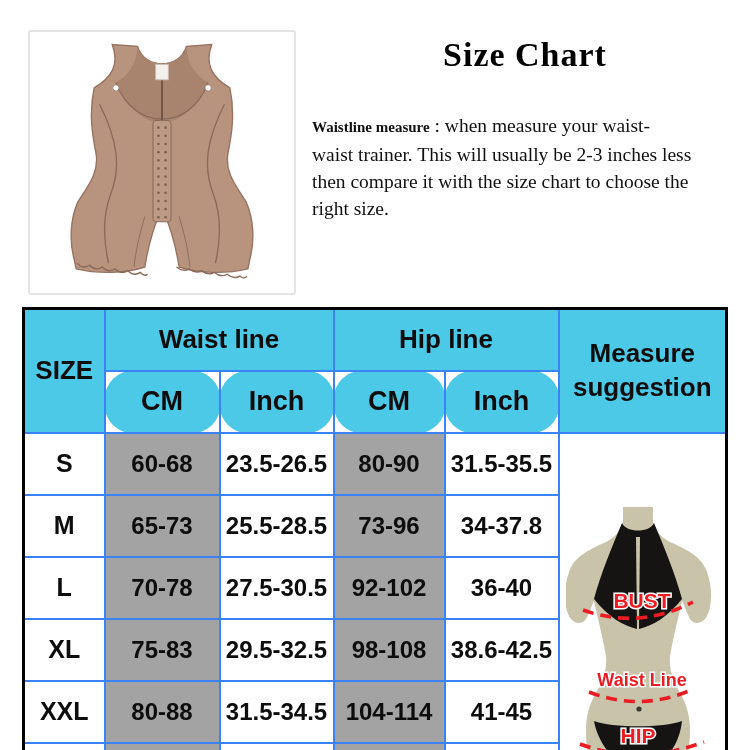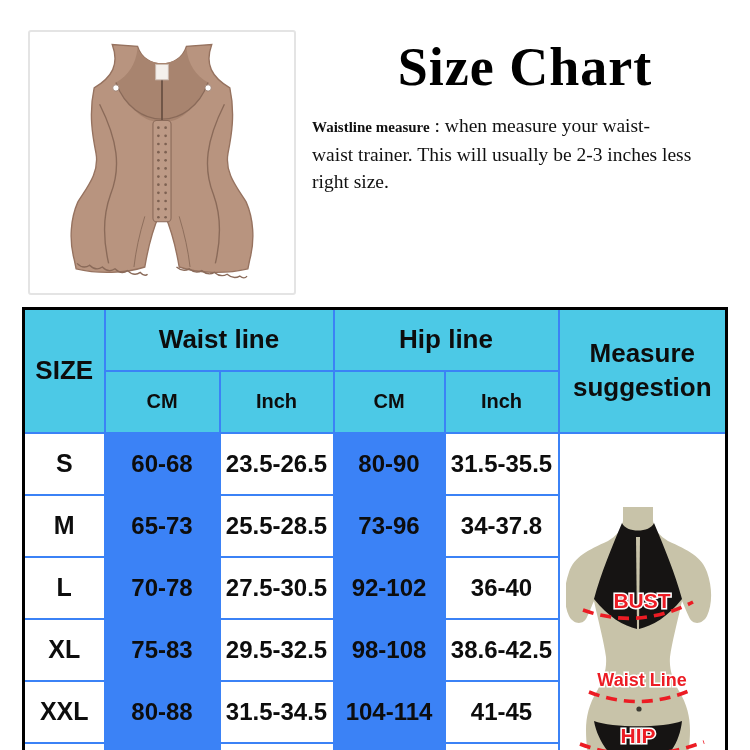--- a/index.html
+++ b/index.html
@@ -7,38 +7,38 @@
         font-family:"Liberation Sans",sans-serif;color:#111;}
 
   
   .photo-frame{position:absolute;left:28px;top:30px;width:264px;height:261px;
                border:2px solid #e4e4e4;border-radius:3px;background:#fff;
                display:flex;align-items:center;justify-content:center;}
   .photo-frame svg{display:block;}
 
   
   .title{position:absolute;left:300px;top:36px;width:450px;text-align:center;
-         font-family:"Liberation Serif",serif;font-weight:bold;font-size:54px;
+         font-family:"Liberation Serif",serif;font-weight:bold;font-size:34px;
          letter-spacing:1px;color:#000;}
   .intro{position:absolute;left:312px;top:112px;width:438px;
          font-family:"Liberation Serif",serif;font-size:19.5px;line-height:27px;color:#111;}
   .intro b{font-size:15px;}
 
   
   .size-table{position:absolute;left:22px;top:307px;width:706px;
               border-collapse:collapse;table-layout:fixed;text-align:center;
               font-weight:bold;color:#0d0d0d;border:3px solid #000;}
   .size-table th,.size-table td{border:2px solid #3b82f6;padding:0;overflow:hidden;}
   .size-table tr.h1 th{background:#4cc9e6;height:37px;font-size:26px;}
-  .size-table tr.h2 th{background:#4cc9e6;height:28px;font-size:20px;}
+  .size-table tr.h2 th{background:#4cc9e6;height:28px;font-size:27px;border-radius:27px;}
   .size-table th.size-th{background:#4cc9e6;font-size:25px;}
   .size-table th.measure-th{background:#4cc9e6;font-size:24px;line-height:1.3;margin-left:32px;}
   .size-table tbody tr{height:62px;}
   .size-table tbody td{font-size:24px;background:#fff;}
-  .size-table td.cm{background:#3b82f6;}
+  .size-table td.cm{background:#a3a3a3;}
   .size-table td.size-col{font-size:25px;}
   .size-table td.figure-cell{background:#fff;vertical-align:bottom;padding:0 0 4px 0;}
   .figure-cell svg{display:block;margin:0 auto;}
 </style>
 </head>
 <body>
 
 <div id="page">
 
   <div class="photo-frame">
@@ -114,20 +114,21 @@
       <path d="M 21,246 q 7,7 14,2 q 7,7 14,2 q 7,7 14,2 q 7,7 14,2 q 7,7 14,2 q 5,5 8,2" fill="none" stroke="#8a6a59" stroke-width="1.5"></path>
       <path d="M 131,250 q 7,6 14,2 q 7,6 14,2 q 7,6 14,2 q 7,6 14,2 q 7,6 14,2 q 5,4 8,0" fill="none" stroke="#8a6a59" stroke-width="1.5"></path>
     </svg>
   </div>
 
   <div class="title">Size Chart</div>
 
   <div class="intro">
     <div><b>Waistline measure</b><span> : when measure your waist-</span></div>
     <div>waist trainer. This will usually be 2-3 inches less</div>
+    <div>then compare it with the size chart to choose the</div>
     <div>right size.</div>
   </div>
 
   <table class="size-table">
     <colgroup>
       <col style="width:81px">
         <col style="width:115px">
         <col style="width:114px">
       <col style="width:111px">
         <col style="width:114px">

